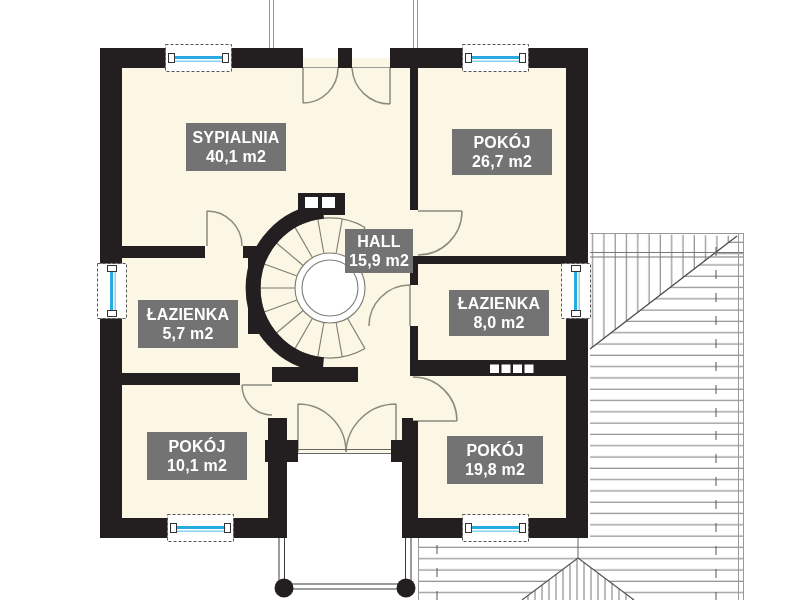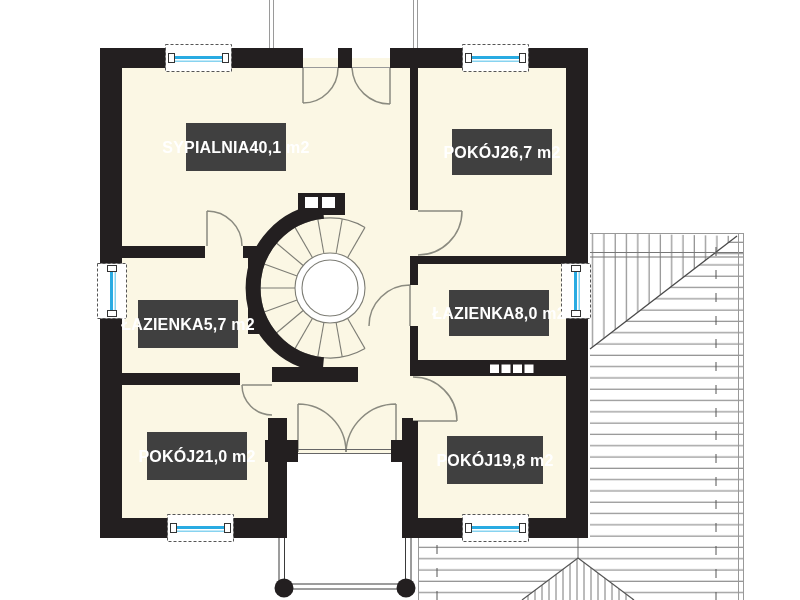--- a/index.html
+++ b/index.html
@@ -1,19 +1,19 @@
 <!DOCTYPE html>
 <html><head>
 <meta charset="utf-8">
 <style>
   html,body{margin:0;padding:0;background:#fff;}
   .plan{position:relative;width:800px;height:600px;background:#fff;overflow:hidden;
         font-family:"Liberation Sans",sans-serif;}
   .plan svg{position:absolute;left:0;top:0;}
-  .lbl{position:absolute;background:#404040;color:#fff;display:flex;flex-direction:row;
+  .lbl{position:absolute;background:#737373;color:#fff;display:flex;flex-direction:column;
        align-items:center;justify-content:center;text-align:center;
        font-weight:bold;font-size:16px;line-height:19px;letter-spacing:.2px;}
   .lbl span{display:block;white-space:nowrap;}
 </style>
 </head>
 <body>
 
 <div class="plan">
 
 <svg width="800" height="600" viewBox="0 0 800 600">
@@ -192,30 +192,34 @@
 </svg>
 
 <div class="lbl" style="left:186px;top:123px;width:100px;height:48px">
   <span>SYPIALNIA</span>
   <span>40,1 m2</span>
 </div>
 <div class="lbl" style="left:452px;top:129px;width:100px;height:46px">
   <span>POKÓJ</span>
   <span>26,7 m2</span>
 </div>
+<div class="lbl" style="left:345px;top:229px;width:68px;height:44px">
+  <span>HALL</span>
+  <span>15,9 m2</span>
+</div>
 <div class="lbl" style="left:138px;top:300px;width:100px;height:48px">
   <span>ŁAZIENKA</span>
   <span>5,7 m2</span>
 </div>
 <div class="lbl" style="left:449px;top:290px;width:100px;height:46px">
   <span>ŁAZIENKA</span>
   <span>8,0 m2</span>
 </div>
 <div class="lbl" style="left:147px;top:432px;width:100px;height:48px">
   <span>POKÓJ</span>
-  <span>21,0 m2</span>
+  <span>10,1 m2</span>
 </div>
 <div class="lbl" style="left:447px;top:436px;width:96px;height:48px">
   <span>POKÓJ</span>
   <span>19,8 m2</span>
 </div>
 
 </div>
 
 </body></html>

